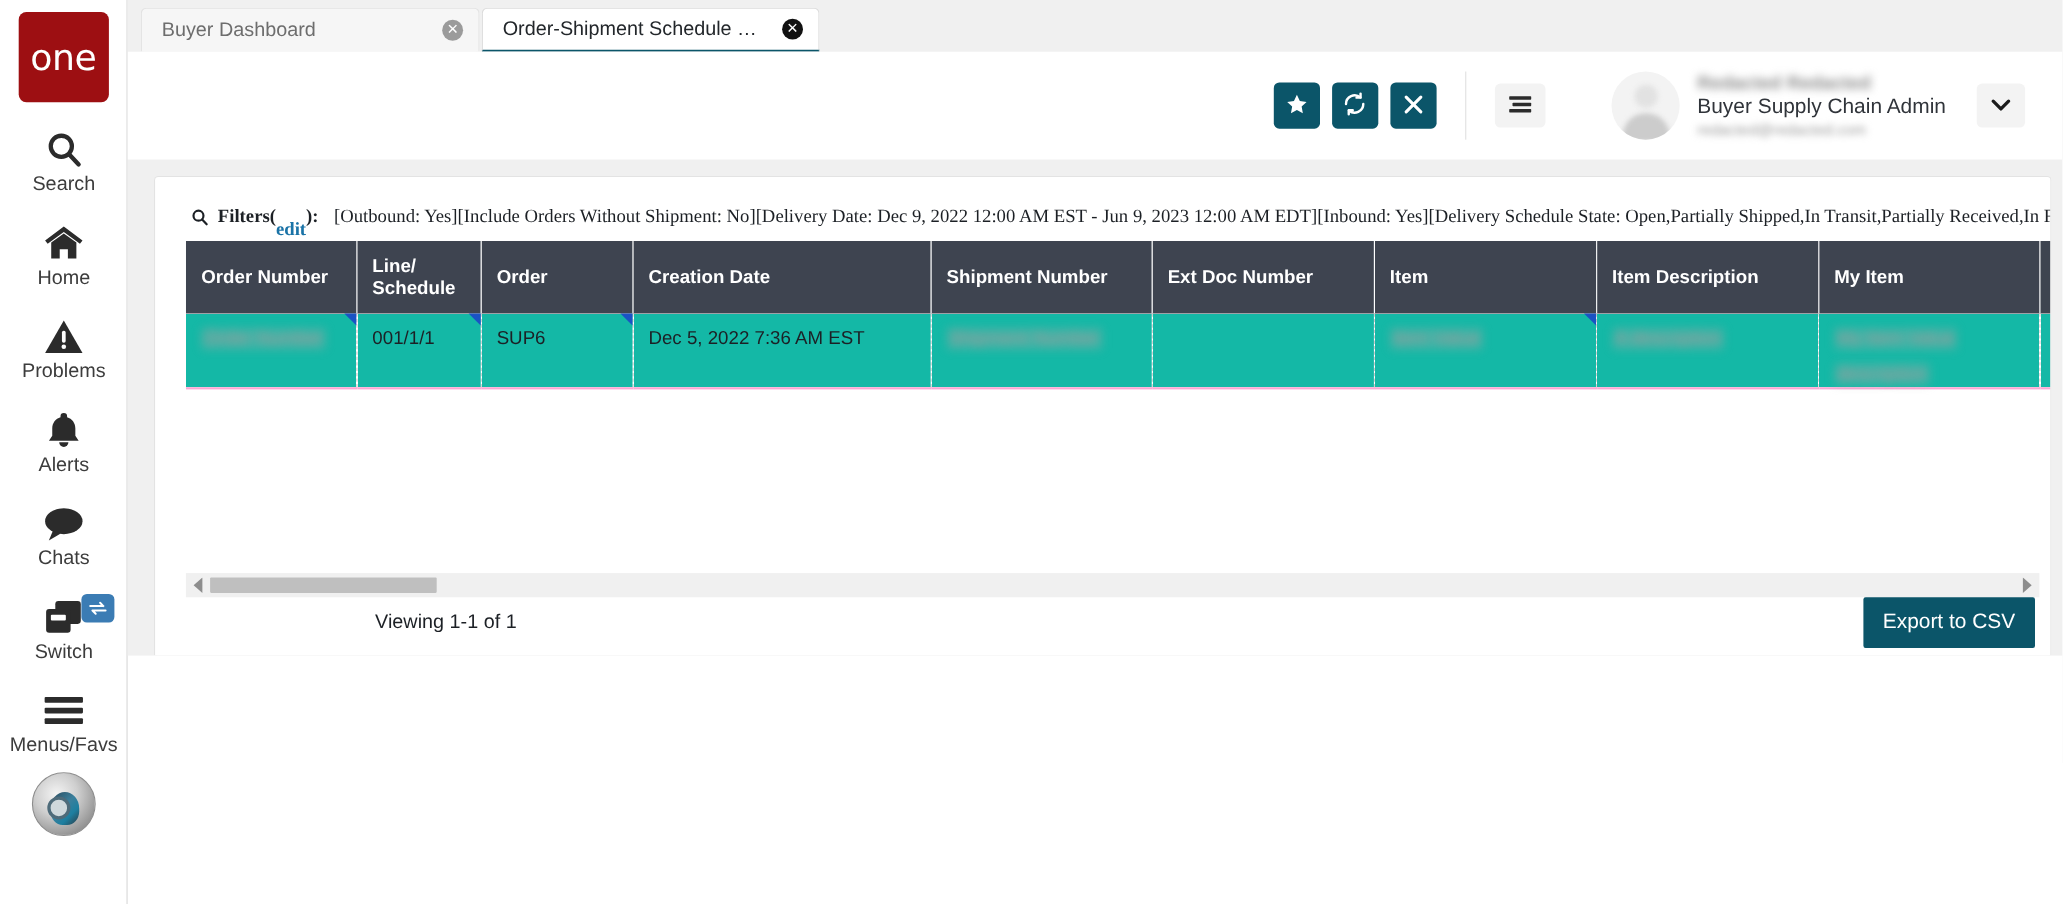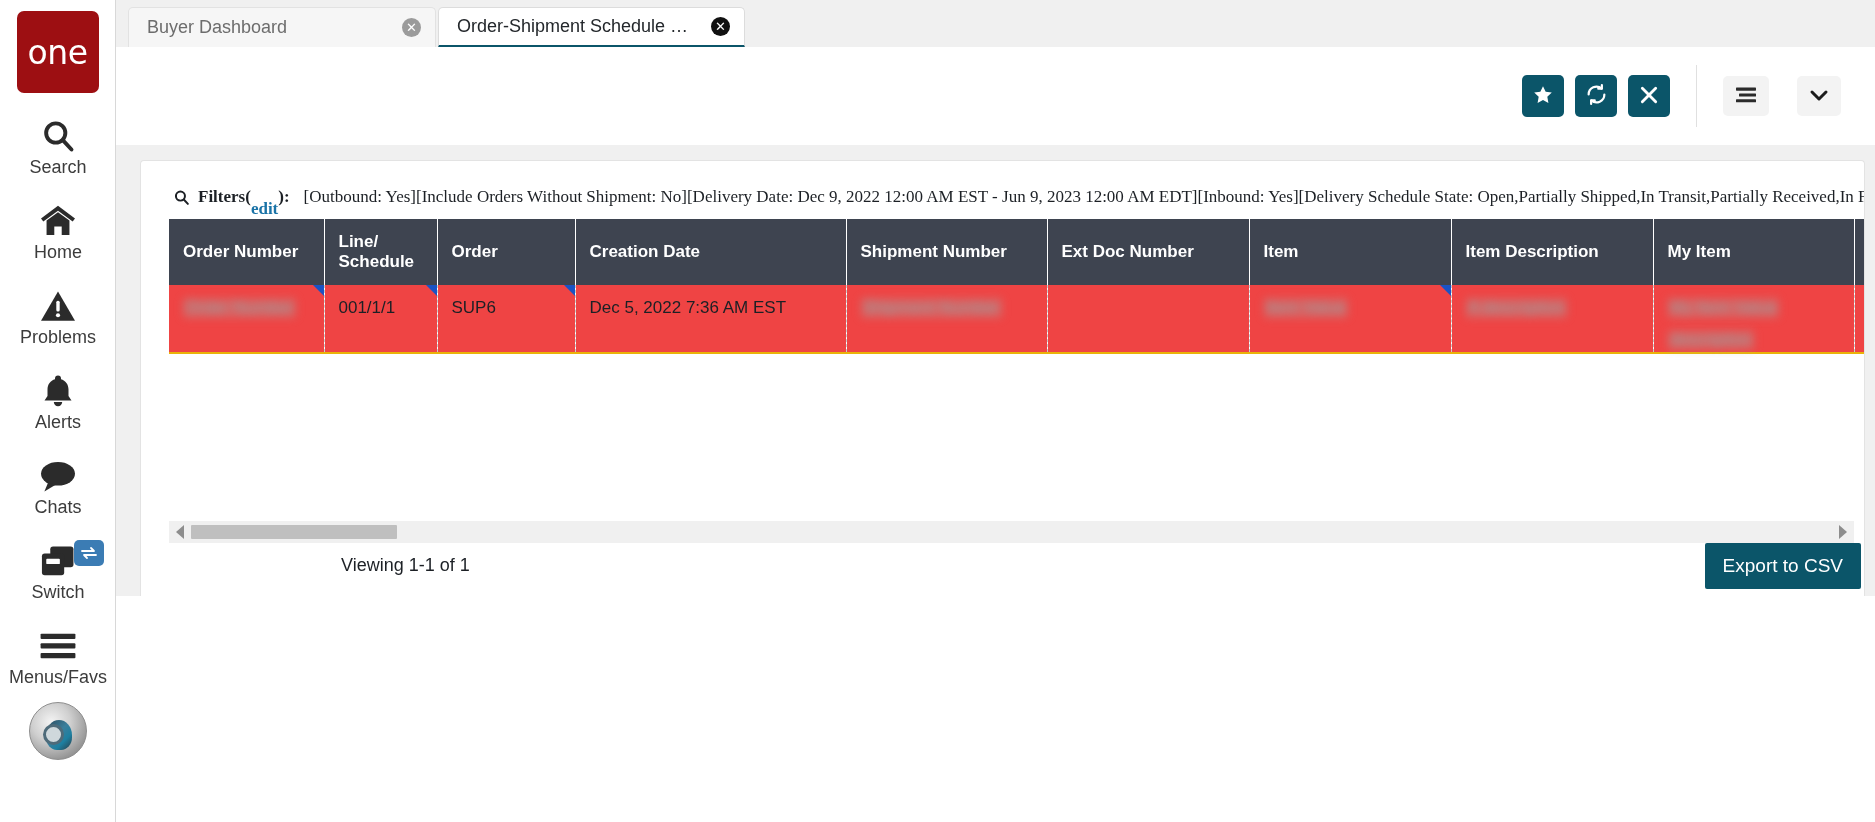--- a/index.html
+++ b/index.html
@@ -268,23 +268,23 @@
     font-family: "Liberation Sans", sans-serif;
   }
   table.grid thead th:last-child { border-right: none; }
   table.grid tbody td {
     height: 68px;
     font-size: 17px;
     color: #1c2025;
     vertical-align: top;
     padding: 13px 0 0 14px;
     border-right: 1px dashed #c9c9c9;
-    border-bottom: 2px solid #eab308;
-    position: relative;
-    background: #ef4444;
+    border-bottom: 2px solid #f9a8d4;
+    position: relative;
+    background: #14b8a6;
   }
   table.grid tbody td:last-child { border-right: none; }
   .corner-tri {
     position: absolute;
     top: 0; right: 0;
     width: 0; height: 0;
     border-top: 11px solid #1a53c4;
     border-left: 11px solid transparent;
   }
   .blur-val {
@@ -324,21 +324,21 @@
   .footer {
     position: absolute;
     left: 0; right: 0; bottom: 0; height: 53px;
   }
   .viewing {
     position: absolute; left: 200px; top: 12px;
     font-size: 18px; color: #1c2025;
   }
   .export-btn {
     position: absolute;
-    right: 3px; top: 0px;
+    right: 14px; top: 0px;
     background: #0b5569;
     color: #ffffff;
     border: none;
     font-size: 19px;
     padding: 12px 18px;
     cursor: pointer;
     font-family: "Liberation Sans", sans-serif;
     border-radius: 2px;
   }
 </style>
@@ -487,20 +487,28 @@
       <button class="menu-btn">
         <span>
           <svg width="24" height="18" viewBox="0 0 24 18" fill="#2b2b2b">
             <rect x="2" y="1.6" width="20" height="3.1" rx="0.6"></rect>
             <rect x="5" y="7.4" width="17" height="3.1" rx="0.6"></rect>
             <rect x="2" y="13.2" width="20" height="3.1" rx="0.6"></rect>
           </svg>
         </span>
       </button>
 
+      <div class="user-block">
+        <div class="user-avatar"></div>
+        <div class="user-text">
+          <div class="user-name-blur">Redacted Redacted</div>
+          <div class="user-role">Buyer Supply Chain Admin</div>
+          <div class="user-email-blur">redacted@redacted.com</div>
+        </div>
+      </div>
 
       <button class="caret-btn">
         <span>
           <svg width="20" height="14" viewBox="0 0 20 14" fill="none" stroke="#1c1c1c" stroke-width="3" stroke-linecap="round" stroke-linejoin="round">
             <polyline points="3,4 10,11 17,4"></polyline>
           </svg>
         </span>
       </button>
     </div>
 

